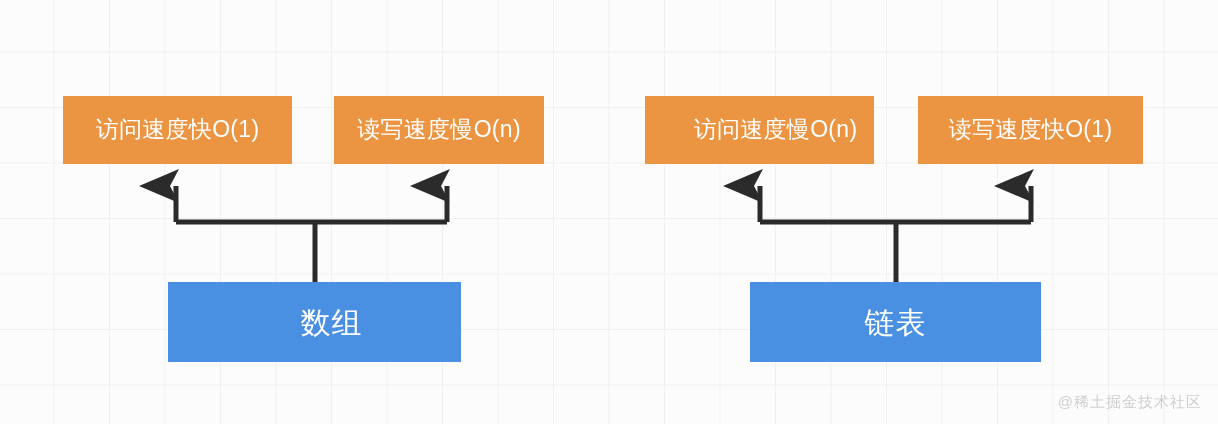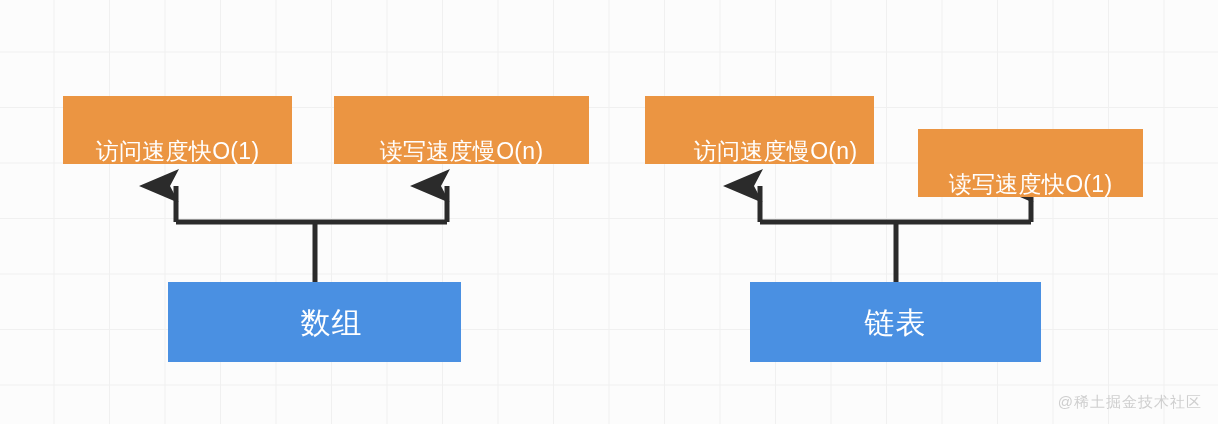--- a/index.html
+++ b/index.html
@@ -41,21 +41,20 @@
     color: #ffffff;
     text-align: center;
     line-height: 1.1;
     white-space: nowrap;
   }
   .node-attr {
     background: #eb9542;
     font-size: 23px;
     font-weight: 400;
     letter-spacing: 0.3px;
-    align-items: flex-end;
   }
   .node-struct {
     background: #4a90e2;
     font-size: 30px;
     font-weight: 400;
     letter-spacing: 1px;
   }
   .connector {
     position: absolute;
     left: 0;
@@ -106,33 +105,33 @@
       <path d="M 760 222 L 1031 222" stroke="#2b2b2b" stroke-width="5" fill="none"></path>
       <path d="M 760 222 L 760 186" stroke="#2b2b2b" stroke-width="5" fill="none" marker-end="url(#arrowhead)"></path>
       <path d="M 1031 222 L 1031 186" stroke="#2b2b2b" stroke-width="5" fill="none" marker-end="url(#arrowhead)"></path>
     </g>
   </svg>
 
   <div class="node node-attr" style="left:63px; top:96px; width:229px; height:68px;">
     <span>访问速度快O(1)</span>
   </div>
 
-  <div class="node node-attr" style="left:334px; top:96px; width:255px; height:68px;">
+  <div class="node node-attr" style="left:334px; top:96px; width:210px; height:68px;">
     <span>读写速度慢O(n)</span>
   </div>
 
   <div class="node node-struct" style="left:168px; top:282px; width:293px; height:80px;padding-left:34px;">
     <span>数组</span>
   </div>
 
   <div class="node node-attr" style="left:645px; top:96px; width:229px; height:68px;padding-left:32px;">
     <span>访问速度慢O(n)</span>
   </div>
 
-  <div class="node node-attr" style="left:918px; top:96px; width:225px; height:68px;margin-top:33px;">
+  <div class="node node-attr" style="left:918px; top:96px; width:225px; height:68px;">
     <span>读写速度快O(1)</span>
   </div>
 
   <div class="node node-struct" style="left:750px; top:282px; width:291px; height:80px;">
     <span>链表</span>
   </div>
 
   <div class="watermark">@稀土掘金技术社区</div>
 
 </div>

